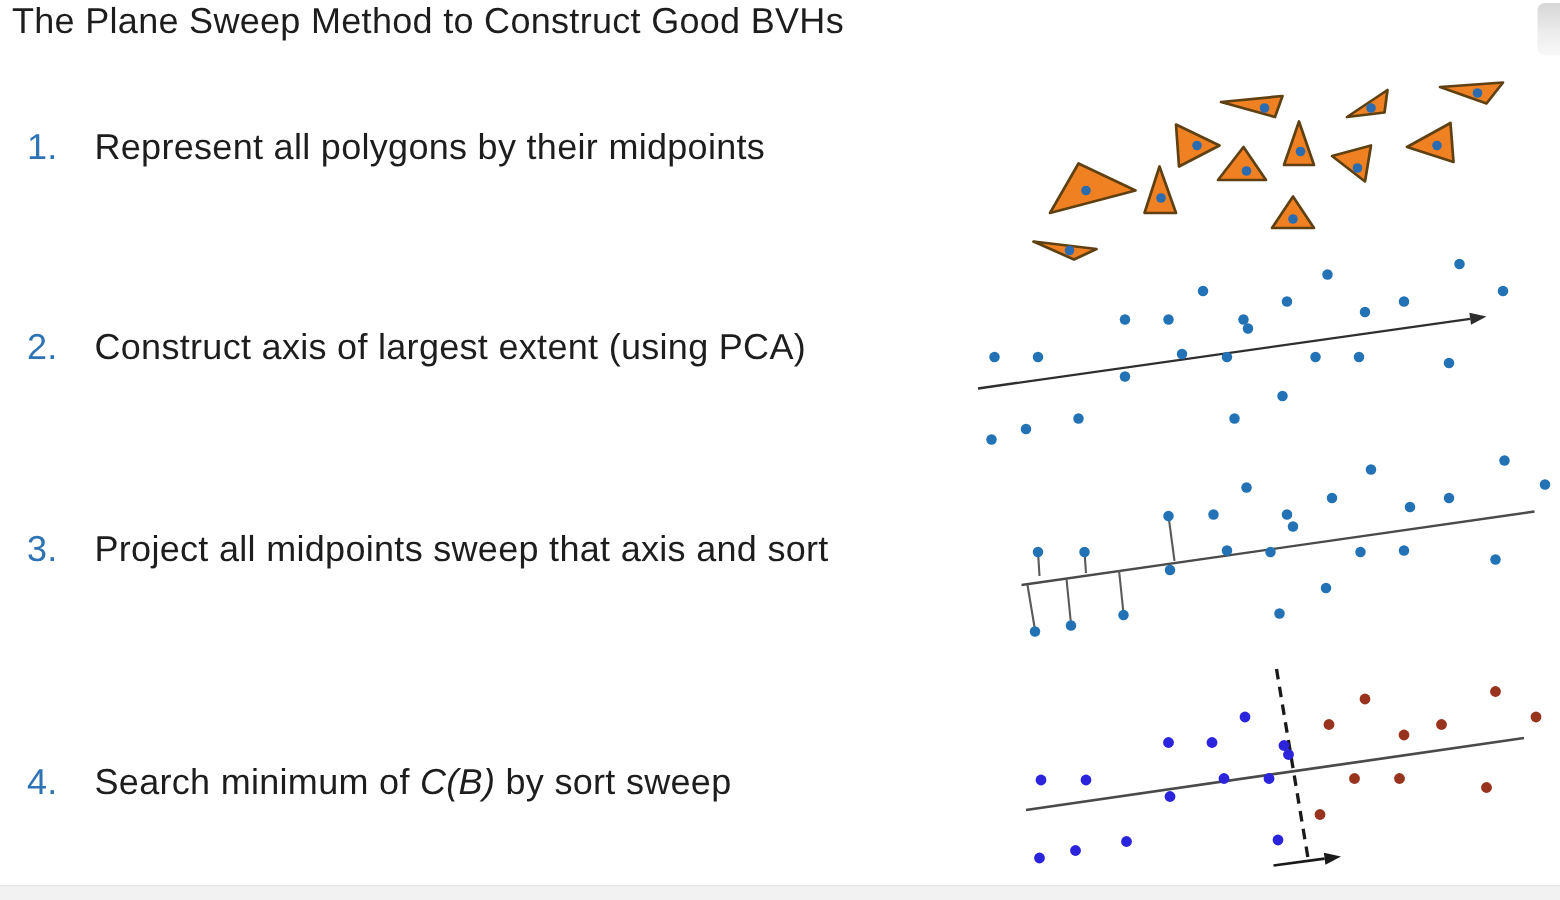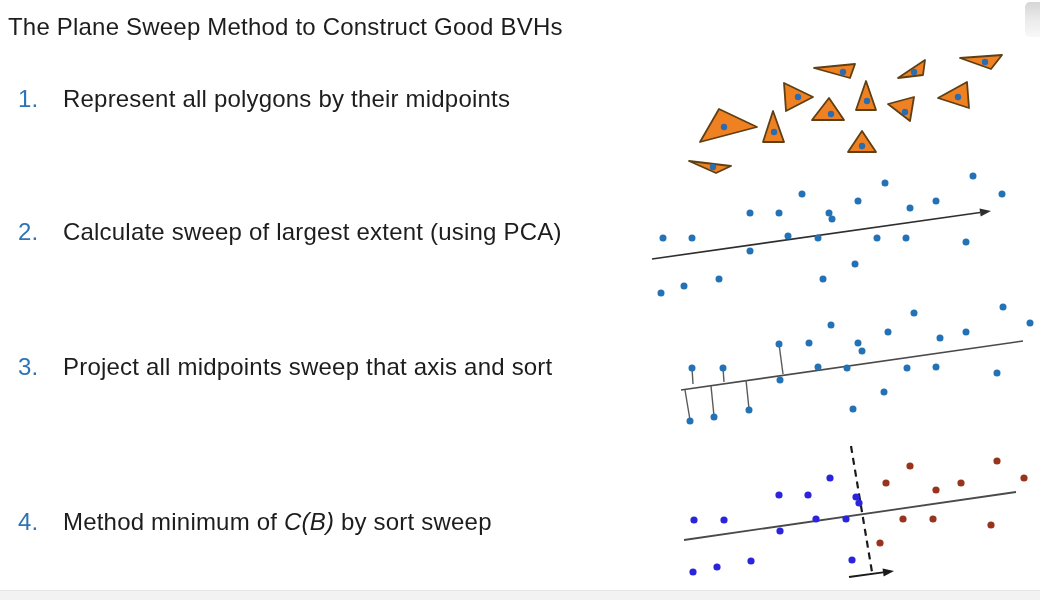--- a/index.html
+++ b/index.html
@@ -2,21 +2,21 @@
 <html><head>
 <meta charset="utf-8">
 <style>
   html,body{margin:0;padding:0}
   body{
     width:1040px;height:600px;position:relative;overflow:hidden;
     background:#ffffff;
     font-family:"Liberation Sans", sans-serif;
   }
   .title{
-    position:absolute;left:8px;top:12px;margin:0;
+    position:absolute;left:8px;top:0;margin:0;
     font-size:24px;font-weight:400;line-height:30px;letter-spacing:.2px;
   }
   .step{
     position:absolute;left:18px;
     font-size:24px;line-height:30px;letter-spacing:.2px;white-space:nowrap;
   }
   .step .num{display:inline-block;width:45px}
   .step i{font-style:italic}
   .fig{position:absolute;overflow:visible}
   .footer-strip{
@@ -34,29 +34,29 @@
 
 <div>
 
   <h1 class="title">The Plane Sweep Method to Construct Good BVHs</h1>
 
   <div class="step" style="top:84px">
     <span class="num" style="color: rgb(46, 116, 181);">1.</span><span>Represent all polygons by their midpoints</span>
   </div>
 
   <div class="step" style="top:217px">
-    <span class="num" style="color: rgb(46, 116, 181);">2.</span><span>Calculate sweep of largest extent (using PCA)</span>
+    <span class="num" style="color: rgb(46, 116, 181);">2.</span><span>Construct axis of largest extent (using PCA)</span>
   </div>
 
   <div class="step" style="top:352px">
     <span class="num" style="color: rgb(46, 116, 181);">3.</span><span>Project all midpoints sweep that axis and sort</span>
   </div>
 
   <div class="step" style="top:507px">
-    <span class="num" style="color: rgb(46, 116, 181);">4.</span><span><span>Method minimum of </span><i>C(B)</i><span> by sort sweep</span></span>
+    <span class="num" style="color: rgb(46, 116, 181);">4.</span><span><span>Search minimum of </span><i>C(B)</i><span> by sort sweep</span></span>
   </div>
 
   <svg id="fig-triangles" class="fig" viewBox="678 46 336 136" style="left: 678px; top: 46px; width: 336px; height: 136px;">
       <polygon points="700,142 757,127 719,109" fill="#F08122" stroke="#5F4012" stroke-width="1.8" stroke-linejoin="round"></polygon>
       <circle cx="724" cy="127" r="3.2" fill="#2B6CB0"></circle>
       <polygon points="763,142 784,142 773,111" fill="#F08122" stroke="#5F4012" stroke-width="1.8" stroke-linejoin="round"></polygon>
       <circle cx="774" cy="132" r="3.2" fill="#2B6CB0"></circle>
       <polygon points="784,83 813,97 786,111" fill="#F08122" stroke="#5F4012" stroke-width="1.8" stroke-linejoin="round"></polygon>
       <circle cx="798" cy="97" r="3.2" fill="#2B6CB0"></circle>
       <polygon points="812,120 844,120 829,98" fill="#F08122" stroke="#5F4012" stroke-width="1.8" stroke-linejoin="round"></polygon>

